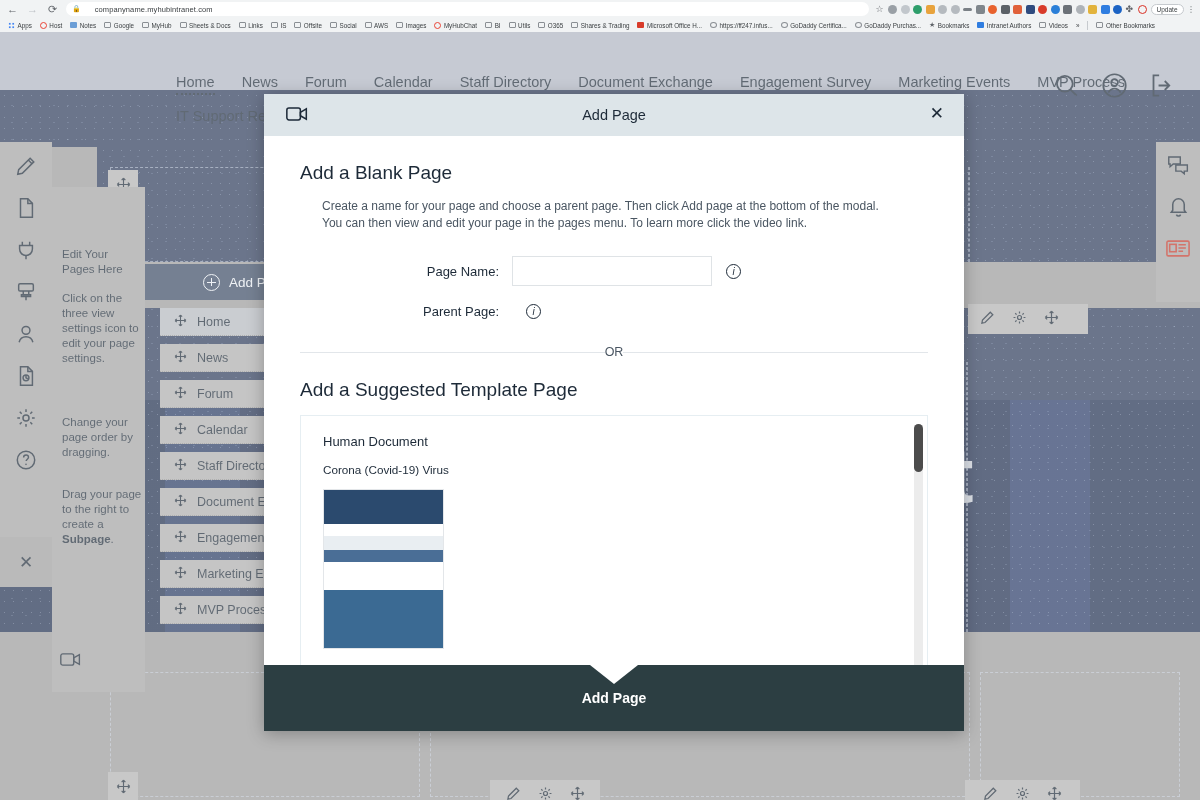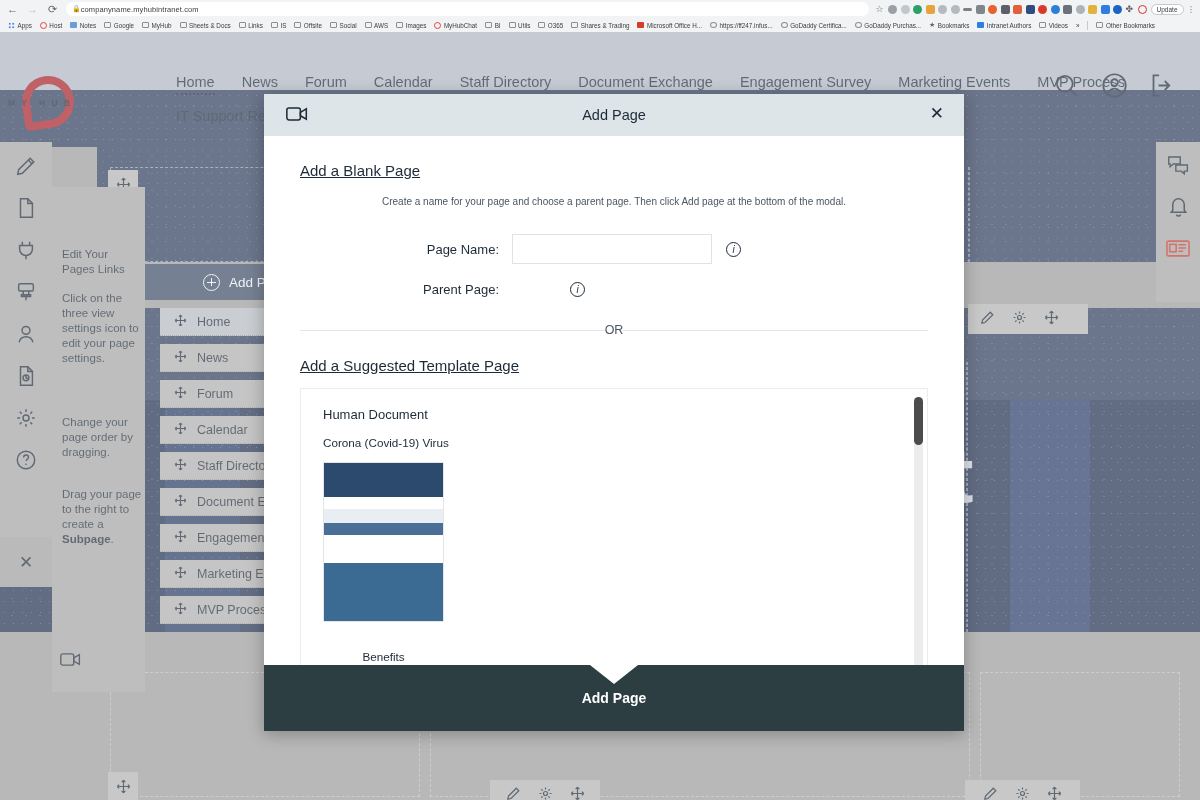--- a/index.html
+++ b/index.html
@@ -7,21 +7,21 @@
     font-family:"Liberation Sans", sans-serif; background:#8f8f8f; }
 
   
   #browser-chrome { position:absolute; left:0; top:0; width:1200px; height:32px;
      background:#f1f3f4; }
   #url-row { height:18px; display:flex; align-items:center; gap:7px; padding:0 6px;
      background:#f1f3f4; }
   .nav-btn { font-size:11px; color:#5f6368; width:13px; text-align:center; line-height:1; }
   .nav-btn.dis { color:#bdc1c6; }
   #omnibox { flex:1; height:14px; background:#fff; border-radius:7px;
-     display:flex; align-items:center; padding:0 6px; gap:0; }
+     display:flex; align-items:center; padding:0 6px; gap:14px; }
   #omnibox .lock { font-size:7px; color:#5f6368; }
   #omnibox .urltext { font-size:7.5px; color:#3c4043; letter-spacing:.1px;
      white-space:nowrap; overflow:hidden; }
   #ext-icons { display:flex; align-items:center; gap:3.5px; }
   .ext { width:9px; height:9px; border-radius:2px; display:inline-block; }
   .ext.round { border-radius:50%; }
   #update-pill { font-size:6.5px; color:#3c4043; border:1px solid #c6cace;
      border-radius:7px; padding:1px 5px; background:#fff; white-space:nowrap; }
   #kebab { font-size:8px; color:#5f6368; letter-spacing:-1px; }
 
@@ -127,22 +127,22 @@
   #modal { position:absolute; left:264px; top:62px; width:700px; height:637px;
      background:#fff; box-shadow:0 3px 16px rgba(0,0,0,.28); }
   #modal-head { height:42px; background:#dde5e9; position:relative;
      display:flex; align-items:center; justify-content:center; }
   #modal-title { font-size:14.5px; color:#1d2a38; }
   #modal-video { position:absolute; left:22px; top:12px; }
   #modal-close { position:absolute; right:20px; top:10px; font-size:17px;
      color:#1d2a38; line-height:20px; }
   #modal-body { position:relative; height:595px; padding:0 36px; }
 
-  h3.sec { font-size:15px; color:#1d2a38; font-weight:400; margin-top:26px;text-decoration:underline; }
-  p.sub { text-align:center; font-size:10px; color:#4a5662; line-height:17px;
+  h3.sec { font-size:19px; color:#1d2a38; font-weight:400; margin-top:26px; }
+  p.sub { font-size:12px; color:#4a5662; line-height:17px;
      margin-top:11px; padding:0 22px; }
 
   .field { display:flex; align-items:center; margin-top:22px; }
   .field .lbl { width:212px; text-align:right; font-size:13px; color:#1d2a38;
      padding-right:13px; }
   .field input.txt { width:200px; height:30px; border:1px solid #dfe3e6;
      background:#fff; font-size:12px; padding:0 8px; color:#1d2a38;
      font-family:"Liberation Sans",sans-serif; }
   .field .select { width:265px; height:32px; border:1px solid #eef1f3;
      background:#fafbfc; display:flex; align-items:center; padding:0 9px;
@@ -420,25 +420,20 @@
           <circle cx="12" cy="12" r="3.2"></circle>
           <path d="M12 2.5v3M12 18.5v3M2.5 12h3M18.5 12h3M5.2 5.2l2.1 2.1M16.7 16.7l2.1 2.1M18.8 5.2l-2.1 2.1M7.3 16.7l-2.1 2.1"></path>
         </svg></span>
     <span>
       <svg width="15" height="15" viewBox="0 0 24 24" fill="none" stroke="#1d2a38" stroke-width="1.9">
           <path d="M12 2v20M2 12h20M12 2l-3 3M12 2l3 3M12 22l-3-3M12 22l3-3M2 12l3-3M2 12l3 3M22 12l-3-3M22 12l-3 3"></path>
         </svg></span>
   </div>
 
   <div id="topnav">
-    <div id="logo">
-      <div class="bubble"></div>
-      <div class="my">M Y</div>
-      <div class="hub">H U B</div>
-    </div>
     <div id="navlinks">
         <span class="navlink active">Home</span>
         <span class="navlink">News</span>
         <span class="navlink">Forum</span>
         <span class="navlink">Calendar</span>
         <span class="navlink">Staff Directory</span>
         <span class="navlink">Document Exchange</span>
         <span class="navlink">Engagement Survey</span>
         <span class="navlink">Marketing Events</span>
         <span class="navlink">MVP Process</span>
@@ -585,21 +580,21 @@
           <path d="M9.4 9.2c0-1.6 1.2-2.6 2.7-2.6s2.6 1 2.6 2.4c0 2-2.5 2.2-2.5 4"></path>
           <circle cx="12" cy="16.7" r=".9" fill="#1d2a38" stroke="none"></circle>
         </svg>
       </span>
   </div>
   <div id="rail-close">
     <span>✕</span>
   </div>
 
   <div id="helppanel">
-    <div id="helptitle">Edit Your Pages Links</div>
+    <div id="helptitle">Edit Your Pages Here</div>
     <div class="helptext" style="top:104px;">Click on the three view settings icon to edit your page settings.</div>
     <div class="helptext" style="top:228px;">Change your page order by dragging.</div>
     <div class="helptext" style="top:300px;">
       <span>Drag your page to the right to create a </span><b>Subpage</b><span>.</span>
     </div>
     <span id="helpvideo" style="left:8px;top:465px;position:absolute;">
       <svg width="21" height="15" viewBox="0 0 26 18" fill="none" stroke="#1d2a38" stroke-width="1.7">
           <rect x="1" y="2" width="16" height="14" rx="2.5"></rect>
           <path d="M17 7l7-4v12l-7-4z"></path>
         </svg></span>
@@ -636,28 +631,29 @@
             <rect x="1" y="2" width="16" height="14" rx="2.5"></rect>
             <path d="M17 7l7-4v12l-7-4z"></path>
           </svg></span>
       <span id="modal-title">Add Page</span>
       <span id="modal-close">✕</span>
     </div>
 
     <div id="modal-body">
       <h3 class="sec">Add a Blank Page</h3>
       <p class="sub" style="margin-top:14px">Create a name for your page and choose a parent page. Then click Add page at the bottom of the modal.</p>
+      <p class="sub" style="margin-top:0">You can then view and edit your page in the pages menu. To learn more click the video link.</p>
 
       <div class="field" style="margin-top:24px;">
         <span class="lbl">Page Name:</span>
         <input class="txt" type="text" value="" placeholder="" style="">
         <span class="info-i">i</span>
       </div>
 
-      <div class="field" style="margin-top:18px;gap:44px;">
+      <div class="field" style="margin-top:18px;">
         <span class="lbl">Parent Page:</span>
         <span class="info-i">i</span>
       </div>
 
       <div id="or-row">
         <span class="line"></span>
         <span class="ortxt">OR</span>
         <span class="line"></span>
       </div>
 

